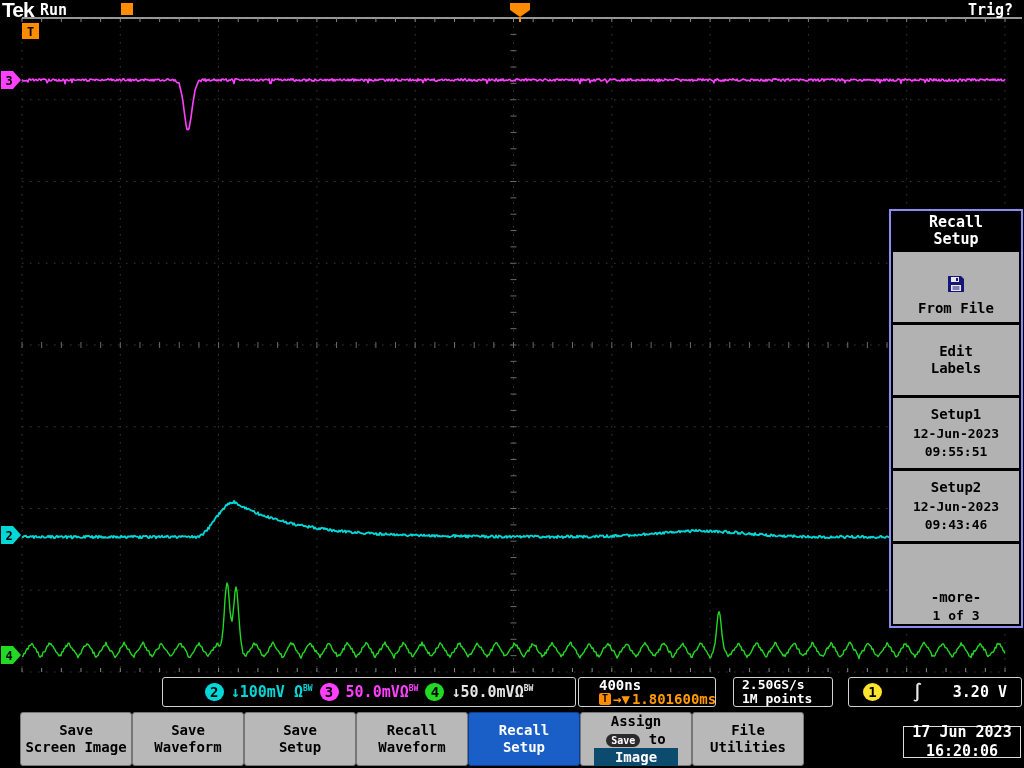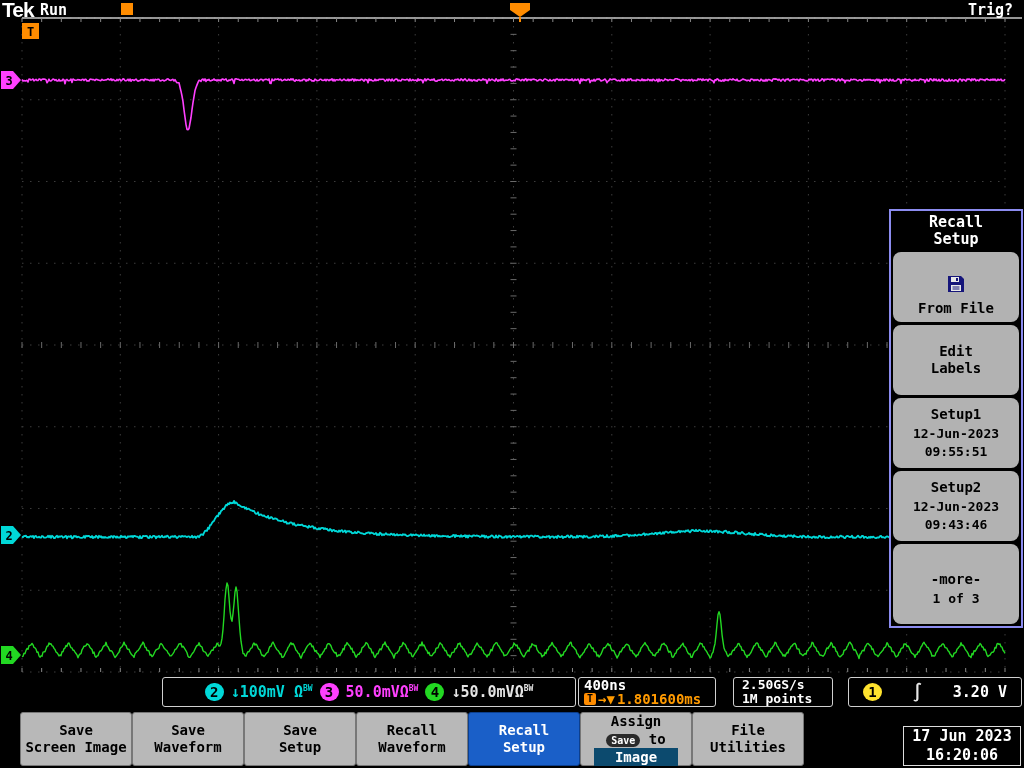--- a/index.html
+++ b/index.html
@@ -12,48 +12,48 @@
   #acq-status{left:40px;top:1px;font-size:15px;font-weight:bold;color:#fff}
   #trig-status{left:968px;top:1px;font-size:15px;font-weight:bold;color:#fff}
 
   
   #scope-svg{position:absolute;left:0;top:0;z-index:1}
   .mtext{font:bold 12px "DejaVu Sans Mono",monospace;fill:#000;text-anchor:middle}
 
   
   #side-menu{left:889px;top:209px;width:134px;height:419px;background:#000;border:2px solid #8c8cf0;z-index:5;display:flex;flex-direction:column;padding:2px;gap:3px}
   #side-menu .menu-title{height:36px;display:flex;align-items:center;justify-content:center;text-align:center;font-size:15px;font-weight:bold;color:#fff;white-space:pre-line;line-height:1.15}
-  .smbtn{flex:1;background:#b2b2b2;color:#000;border-radius:8px;display:flex;flex-direction:column;align-items:center;justify-content:center;font-size:14px;font-weight:bold;text-align:center;white-space:pre-line;line-height:1.2;gap:3px;cursor:pointer}
+  .smbtn{flex:1;background:#b2b2b2;color:#000;border-radius:0;display:flex;flex-direction:column;align-items:center;justify-content:center;font-size:14px;font-weight:bold;text-align:center;white-space:pre-line;line-height:1.2;gap:3px;cursor:pointer}
   .smbtn .smdate{font-size:13px;font-weight:bold}
-  .smbtn.topalign{justify-content:center;padding-top:10px}
+  .smbtn.topalign{justify-content:flex-end;padding-top:10px}
 
   
   .rbox{position:absolute;top:677px;height:30px;border:1px solid #d0d0d0;border-radius:3px;background:#000;z-index:6;display:flex;align-items:center}
   #channels-box{left:162px;width:414px;justify-content:center;gap:7px;font-size:15px;font-weight:bold}
-  #timebase-box{left:578px;width:138px;flex-direction:column;align-items:flex-start;justify-content:center;padding-left:5px;line-height:14px}
+  #timebase-box{left:578px;width:138px;flex-direction:column;align-items:flex-start;justify-content:center;padding-left:20px;line-height:14px}
   #sample-box{left:733px;width:100px;flex-direction:column;align-items:flex-start;justify-content:center;padding-left:8px;line-height:14px;font-size:13px;font-weight:bold}
   #trigger-box{left:848px;width:174px;justify-content:space-between;padding:0 14px;font-size:15px;font-weight:bold}
   .c2t{color:#00d8d8}.c3t{color:#ff40ff}.c4t{color:#e5e5e5}
   .chip{display:inline-block;min-width:19px;padding:0 5px;border-radius:9px;color:#000;text-align:center;font-size:14px;line-height:18px;font-weight:bold}
   .chip.c2{background:#00d8d8}.chip.c3{background:#ff40ff}.chip.c4{background:#22d822}
   .chip.c1{background:#ffe32e;border-radius:50%;width:19px;min-width:19px;padding:0}
   .bw{font-size:8px;vertical-align:super}
   #timebase-box .tb1{color:#fff;font-size:14px;font-weight:bold}
   #timebase-box .tb2{color:#ff9a00;font-size:14px;font-weight:bold;display:flex;align-items:center;gap:2px}
   .tchip{background:#ff8c00;color:#000;font-size:10px;font-weight:bold;padding:0 3px;border-radius:2px;line-height:12px;display:inline-block}
   #trig-slope{color:#e8e8e8;font-size:17px}
 
   
   #bottom-menu{left:20px;top:712px;z-index:6;display:flex;}
   .bbtn{width:112px;height:54px;background:#b8b8b8;border:1px solid #777;border-radius:3px;color:#000;font-size:14px;font-weight:bold;display:flex;flex-direction:column;align-items:center;justify-content:center;text-align:center;white-space:pre-line;line-height:1.25;cursor:pointer}
   .bbtn.selected{background:#1a5fc8;color:#fff;border-color:#0c3f8e}
   #assign-btn{line-height:1.3}
   .save-badge{background:#2a2a2a;color:#fff;font-size:10px;font-weight:bold;padding:0 5px;border-radius:7px;display:inline-block;line-height:13px}
   .image-hl{background:#0c4a6e;color:#fff;padding:0 21px;display:inline-block}
-  #datetime-box{left:903px;top:726px;width:118px;height:40px;border:1px solid #ddd;background:#000;z-index:6;display:flex;flex-direction:column;align-items:center;justify-content:center;font-size:15px;font-weight:bold;line-height:1.25}
+  #datetime-box{left:903px;top:726px;width:118px;height:32px;border:1px solid #ddd;background:#000;z-index:6;display:flex;flex-direction:column;align-items:center;justify-content:center;font-size:15px;font-weight:bold;line-height:1.25}
 </style>
 </head>
 <body>
 
 <svg id="scope-svg" width="1024" height="768">
   <g id="grid-layer">
       <line x1="22" y1="18" x2="22" y2="672" stroke="#3c3c3c" stroke-dasharray="1.5 6.5"></line>
       <line x1="120.3" y1="18" x2="120.3" y2="672" stroke="#3c3c3c" stroke-dasharray="1.5 6.5"></line>
       <line x1="218.6" y1="18" x2="218.6" y2="672" stroke="#3c3c3c" stroke-dasharray="1.5 6.5"></line>
       <line x1="316.9" y1="18" x2="316.9" y2="672" stroke="#3c3c3c" stroke-dasharray="1.5 6.5"></line>

